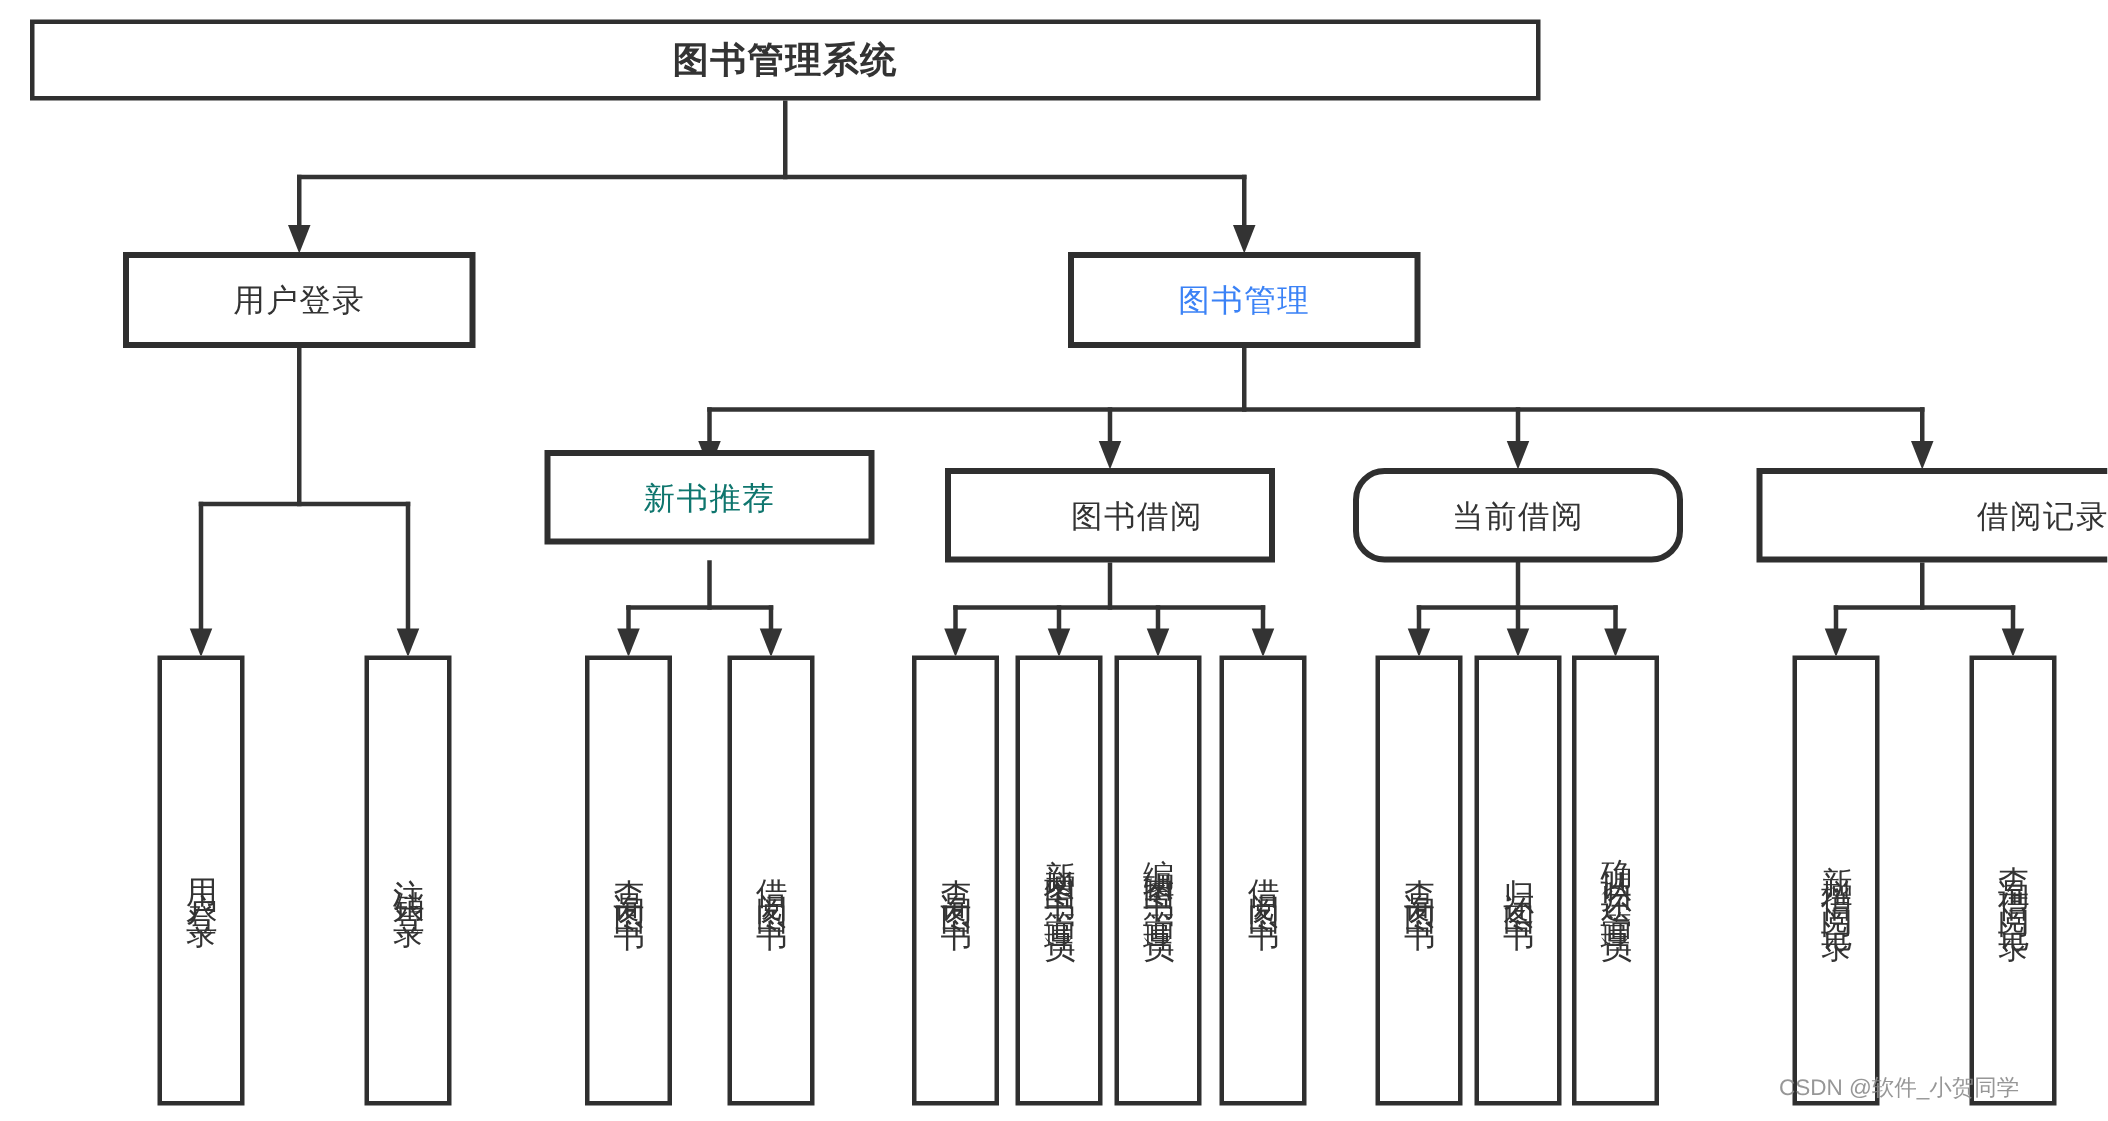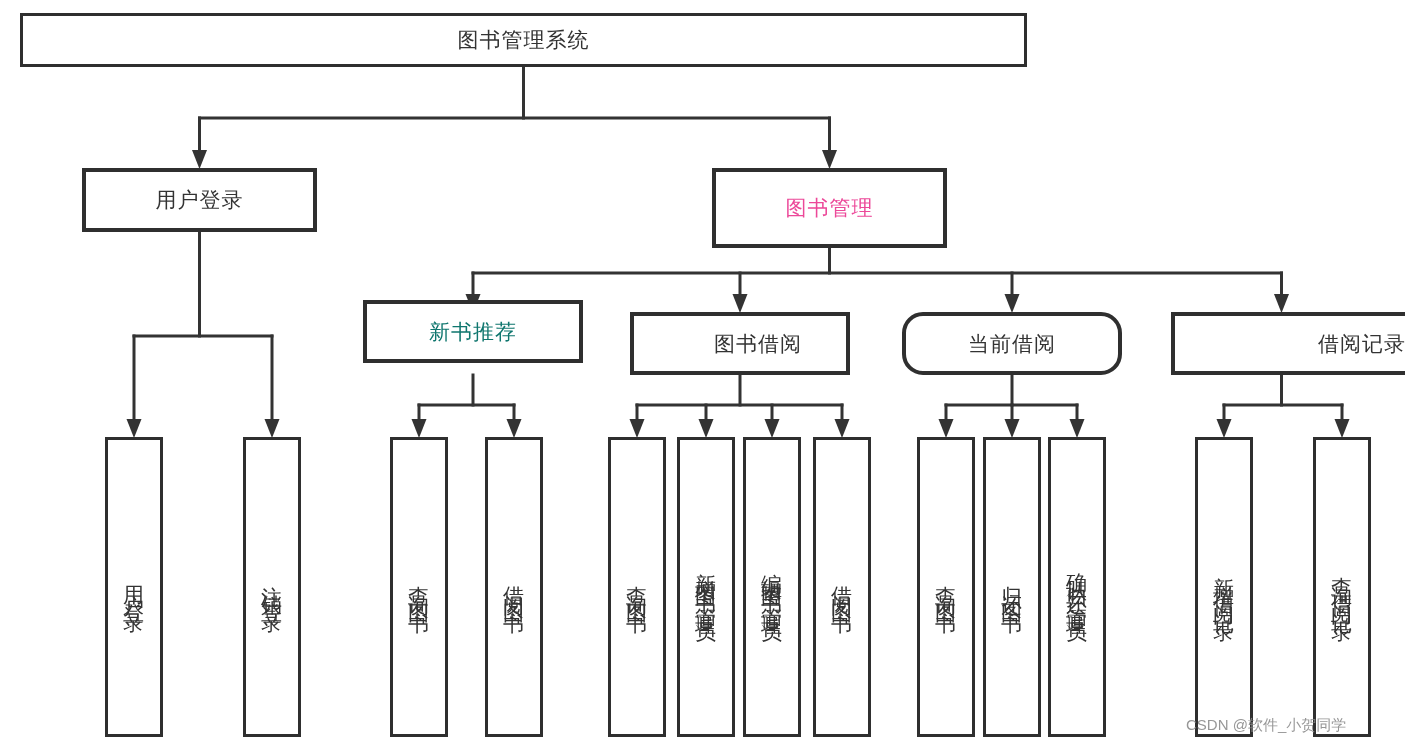--- a/index.html
+++ b/index.html
@@ -13,21 +13,21 @@
   #connectors{position:absolute;left:0;top:0;z-index:1;}
   .node{
     position:absolute;
     background:#ffffff;
     border:3px solid #2f2f2f;
     box-sizing:border-box;
     display:flex;align-items:center;justify-content:center;
     color:#333333;
     z-index:2;
   }
-  .lvl1{border-width:3px;font-size:21px;letter-spacing:1px;}
+  .lvl1{border-width:3px;font-size:24px;letter-spacing:1px;font-weight:bold;}
   .lvl2,.lvl3{border-width:4px;font-size:21px;letter-spacing:1px;}
   .lvl4{
     border-width:3px;
     font-size:21px;
   }
   .lvl4 span{
     writing-mode:vertical-rl;
     text-orientation:mixed;
     letter-spacing:9px;
     line-height:1;
@@ -100,21 +100,21 @@
       <line x1="1342" y1="405" x2="1342" y2="422" stroke="#333333" stroke-width="3" stroke-linecap="square"></line>
       <polygon points="1334.5,419 1349.5,419 1342,438" fill="#333333"></polygon>
     </svg>
   <div id="watermark">CSDN @软件_小贺同学</div>
 <div class="node lvl1" style="left: 20px; top: 13px; width: 1007px; height: 54px; border-color: rgb(47, 47, 47); color: rgb(51, 51, 51);">
       <span>图书管理系统</span>
     </div>
     <div class="node lvl2" style="left: 82px; top: 168px; width: 235px; height: 64px; border-color: rgb(47, 47, 47); color: rgb(51, 51, 51);">
       <span>用户登录</span>
     </div>
-    <div class="node lvl2" style="left: 712px; top: 168px; width: 235px; height: 80px; border-color: rgb(47, 47, 47); color: #ec4899;">
+    <div class="node lvl2" style="left: 712px; top: 168px; width: 235px; height: 64px; border-color: rgb(47, 47, 47); color: #3b82f6;">
       <span>图书管理</span>
     </div>
     <div class="node lvl3" style="left: 363px; top: 300px; width: 220px; height: 63px; border-color: rgb(47, 47, 47); color: #0f766e;">
       <span>新书推荐</span>
     </div>
     <div class="node lvl3" style="left: 630px; top: 312px; width: 220px; height: 63px; border-color: rgb(47, 47, 47); color: rgb(51, 51, 51); padding-left: 36px;">
       <span>图书借阅</span>
     </div>
     <div class="node lvl3" style="left: 902px; top: 312px; width: 220px; height: 63px; border-color: rgb(47, 47, 47); color: rgb(51, 51, 51); border-radius: 21px;">
       <span>当前借阅</span>

